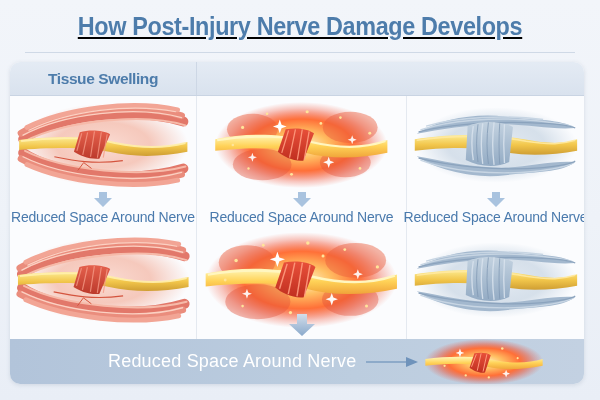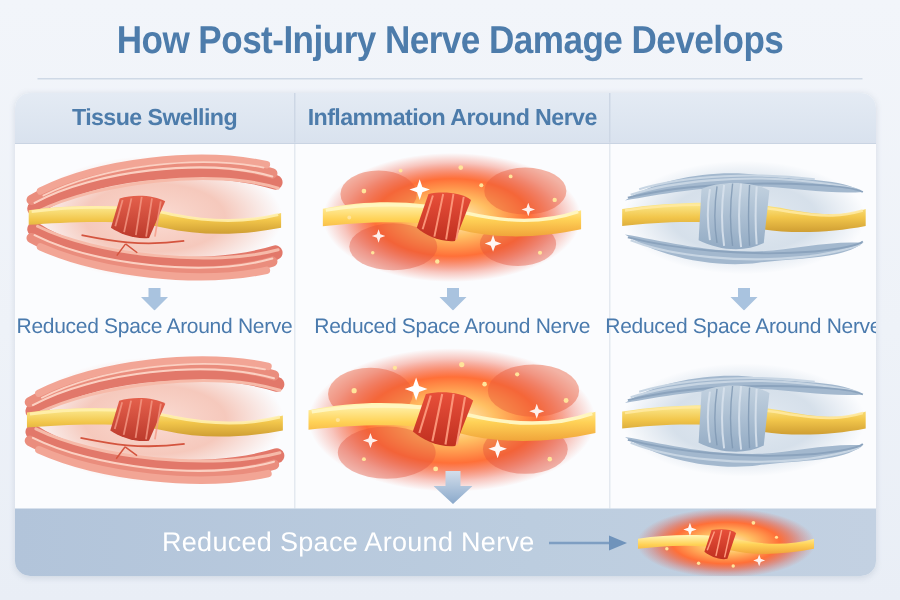--- a/index.html
+++ b/index.html
@@ -2,21 +2,21 @@
 <html><head>
 <meta charset="utf-8">
 <style>
   html,body{margin:0;padding:0;}
   body{
     width:600px;height:400px;overflow:hidden;
     font-family:"Liberation Sans", sans-serif;
     background:linear-gradient(180deg,#f2f5fa 0%,#eef2f8 55%,#e9eef6 100%);
     position:relative;
   }
-  .page{position:absolute;inset:0;}
+  .page{position:absolute;inset:0;text-decoration:underline;}
   .title{
     margin:0;padding-top:11px;text-align:center;
     font-size:26px;font-weight:bold;color:#4d7cab;
     letter-spacing:-0.4px;transform:scaleX(0.9);transform-origin:50% 0;
   }
   .title-rule{position:absolute;left:25px;right:25px;top:52px;height:1px;background:#cfd9e6;}
   .panel{
     position:absolute;left:10px;top:62px;width:574px;height:322px;
     border-radius:10px;background:#fbfcfe;overflow:hidden;
     box-shadow:0 1px 4px rgba(90,110,140,0.18);
@@ -228,21 +228,20 @@
   </defs>
 </svg>
 
 <div class="page">
   <h1 class="title">How Post-Injury Nerve Damage Develops</h1>
   <div class="title-rule"></div>
 
   <div class="panel">
     <div class="header-row">
       <div class="hcell c1">Tissue Swelling</div>
-      <div class="hcell c2">Inflammation Around Nerve</div>
     </div>
 
     <div class="content-row">
       <div class="col c1">
         <svg class="ill" viewBox="0 0 180 92">
             <use href="#ill-swelling" width="100%" height="100%"></use>
           </svg>
         <svg class="step-arrow" viewBox="0 0 20 15">
             <use href="#icon-down-sm" width="100%" height="100%"></use>
           </svg>

